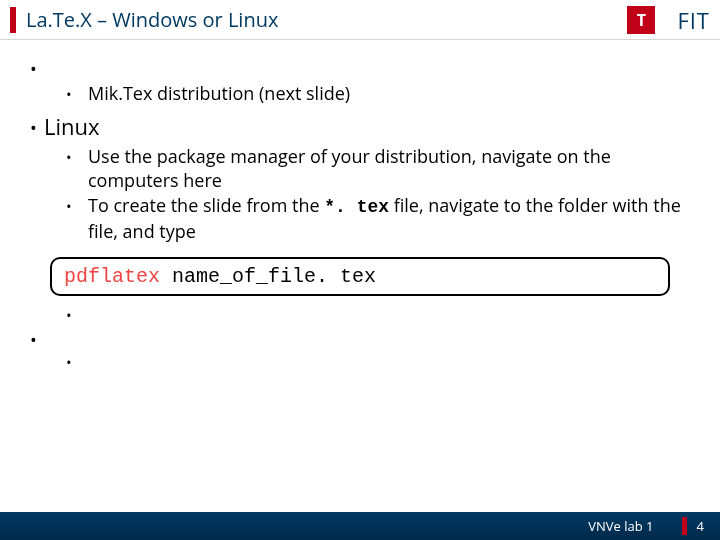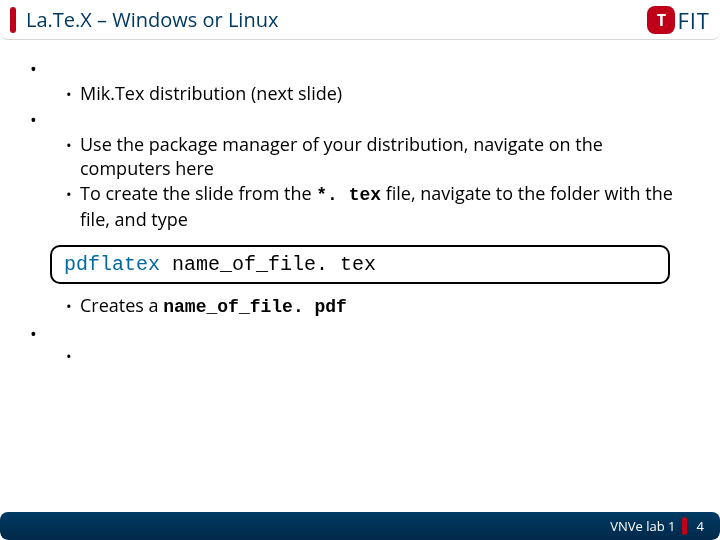--- a/index.html
+++ b/index.html
@@ -1,39 +1,39 @@
 <!DOCTYPE html>
 <html><head>
 <meta charset="utf-8">
 <style>
-  * { box-sizing: border-box; margin: 0; padding: 0; border-radius: 8px; }
+  * { box-sizing: border-box; margin: 0; padding: 0; }
   html, body { width: 720px; height: 540px; font-family: "Segoe UI", "Open Sans", Arial, sans-serif; background: #fff; }
   .slide { width: 720px; height: 540px; position: relative; display: flex; flex-direction: column; }
   .header { display: flex; align-items: center; height: 40px; border-bottom: 1px solid #d6d6d6; position: relative; }
   .title-bar { width: 6px; height: 26px; background: #c00018; margin-left: 10px; margin-right: 10px; }
   .title { font-size: 20px; color: #003a63; font-weight: 400; }
   .logo-wrap { position: absolute; right: 10px; top: 5px; display: flex; align-items: center; gap: 2px; }
   .logo-red { width: 28px; height: 28px; background: #c00018; display: flex; align-items: center; justify-content: center; color: #fff; font-weight: 700; font-size: 16px; }
-  .logo-fit { color: #003a63; font-size: 22px; font-weight: 400; margin-left: 0; letter-spacing: 1px; }
+  .logo-fit { color: #003a63; font-size: 22px; font-weight: 400; margin-left: 20px; letter-spacing: 1px; }
   .content { flex: 1; padding: 20px 30px 0 30px; color: #000; }
   ul.lvl1 { list-style: none; }
   ul.lvl1 > li { margin-bottom: 6px; }
   ul.lvl1 > li > .row { display: flex; align-items: baseline; }
   .dot { width: 14px; flex-shrink: 0; font-size: 18px; line-height: 1; }
   .txt1 { font-size: 22px; }
   ul.lvl2 { list-style: none; margin-left: 36px; margin-top: 4px; }
   ul.lvl2 > li { display: flex; align-items: baseline; margin-bottom: 2px; }
   .dot2 { width: 14px; flex-shrink: 0; font-size: 15px; line-height: 1.3; }
-  .txt2 { font-size: 18px; line-height: 1.3; }
+  .txt2 { font-size: 18px; line-height: 1.3; margin-left: 8px; }
   .mono { font-family: "Courier New", monospace; font-weight: bold; }
   .codebox { margin: 14px 20px 10px 20px; border: 2px solid #000; border-radius: 10px; padding: 6px 12px; font-family: "Courier New", monospace; font-size: 20px; }
-  .codebox .cmd { color: #0369a1; }
+  .codebox .cmd { color: #ef4444; }
   .codebox .arg { }
   .footer { height: 28px; background: linear-gradient(to bottom, #003a63, #00294a); display: flex; align-items: center; justify-content: flex-end; padding-right: 4px; }
-  .footer-label { color: #fff; font-size: 13px; margin-right: 6px; }
+  .footer-label { color: #fff; font-size: 13px; margin-right: 28px; }
   .footer-sep { width: 5px; height: 18px; background: #c00018; margin-right: 10px; }
   .footer-num { color: #fff; font-size: 13px; margin-right: 12px; }
 </style>
 </head>
 <body>
 
 <div class="slide">
 
   <div class="header">
     <div class="title-bar"></div>
@@ -56,20 +56,21 @@
           <li>
               <span class="dot2">•</span>
               <span class="txt2">Mik.Tex distribution (next slide)</span>
             </li>
         </ul>
       </li>
 
       <li>
         <div class="row">
             <span class="dot">•</span>
+            <span class="txt1">Linux</span>
           </div>
         <ul class="lvl2">
           <li>
               <span class="dot2">•</span>
               <span class="txt2">Use the package manager of your distribution, navigate on the computers here</span>
             </li>
           <li>
               <span class="dot2">•</span>
               <span class="txt2"><span>To create the slide from the </span><span class="mono">*. tex</span><span> file, navigate to the folder with the file, and type</span></span>
             </li>
@@ -79,21 +80,20 @@
 
     <div class="codebox">
       <span class="cmd">pdflatex </span><span class="arg">name_of_file. tex</span>
     </div>
 
     <ul class="lvl1">
       <li>
         <ul class="lvl2">
           <li>
               <span class="dot2">•</span>
-              <span class="txt2"><span>Creates a </span><span class="mono">name_of_file. pdf</span></span>
             </li>
         </ul>
       </li>
 
       <li>
         <div class="row">
             <span class="dot">•</span>
           </div>
         <ul class="lvl2">
           <li>

